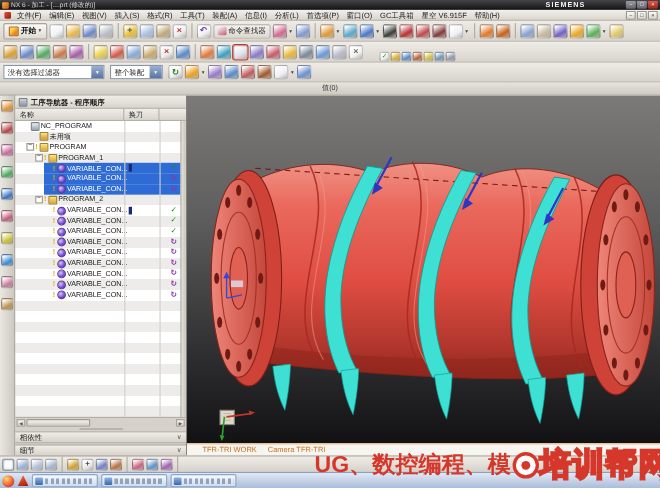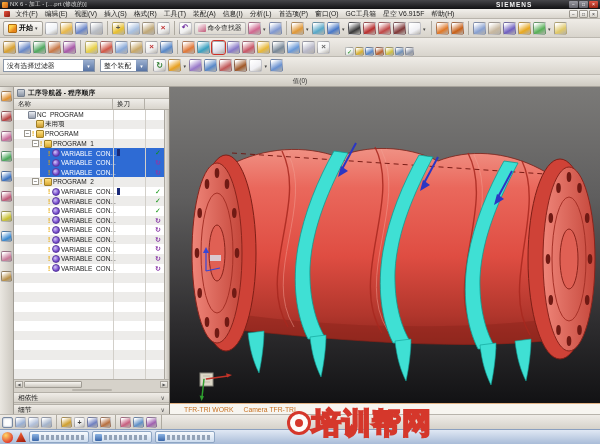--- a/index.html
+++ b/index.html
@@ -580,17 +580,18 @@
         <span class="ti"></span>
         <span class="tt"></span>
       </span>
     <span class="task-btn">
         <span class="ti"></span>
         <span class="tt"></span>
       </span>
   </div>
 
   <div class="wm">
+    <span class="wm-text">UG、数控编程、模</span>
     <span class="wm-eye"></span>
     <span class="wm-brand">培训帮网</span>
   </div>
 
 </div>
 
 </body></html>

